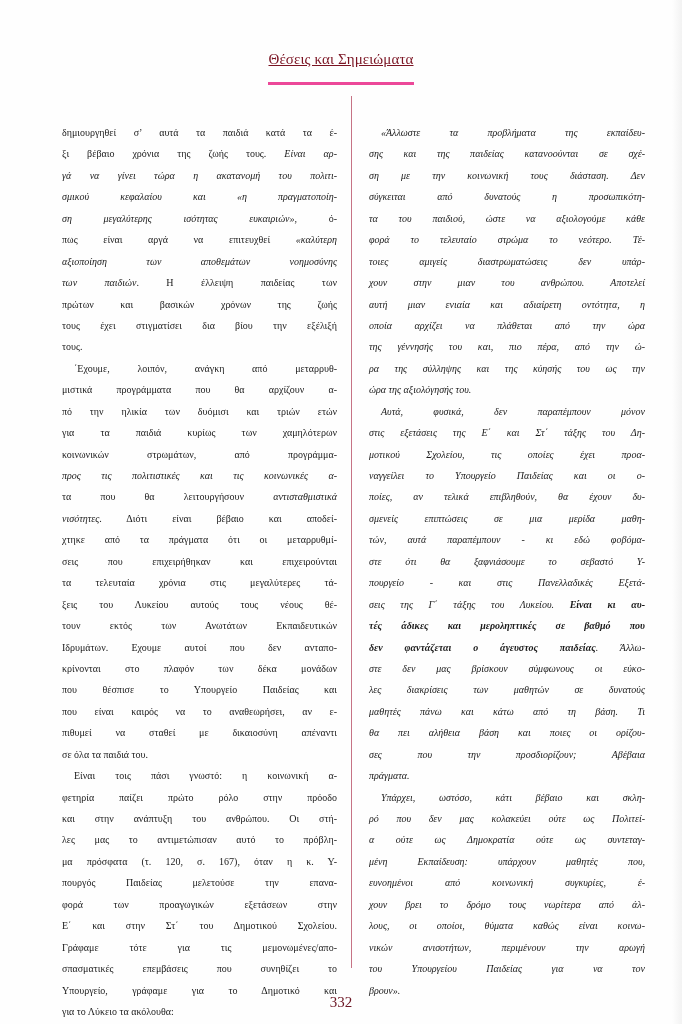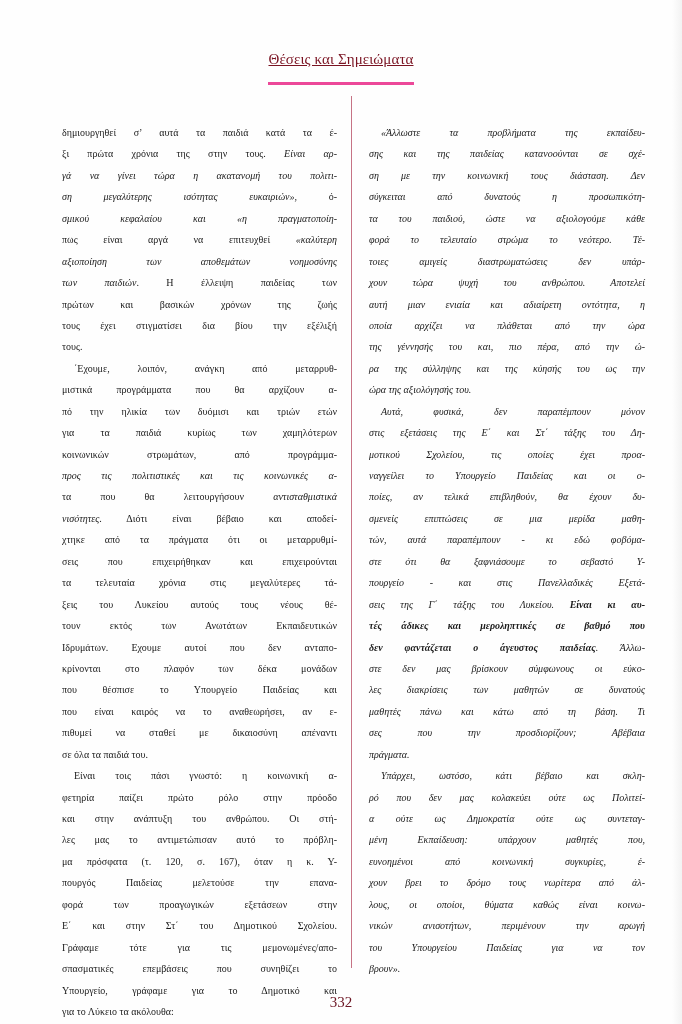--- a/index.html
+++ b/index.html
@@ -26,24 +26,24 @@
 </head>
 <body>
 
 <div class="page">
   <div class="header">
     <span class="header-title">Θέσεις και Σημειώματα</span>
   </div>
 
   <div class="col col-left" id="col-left">
       <span class="line"><span>δημιουργηθεί σ’ αυτά τα παιδιά κατά τα έ-</span></span>
-      <span class="line"><span>ξι πρώτα χρόνια της στην τους. </span><span class="i">Είναι αρ-</span></span>
+      <span class="line"><span>ξι βέβαιο χρόνια της ζωής τους. </span><span class="i">Είναι αρ-</span></span>
       <span class="line"><span class="i">γά να γίνει τώρα η ακατανομή του πολιτι-</span></span>
+      <span class="line"><span class="i">σμικού κεφαλαίου και «η πραγματοποίη-</span></span>
       <span class="line"><span class="i">ση μεγαλύτερης ισότητας ευκαιριών»</span><span>, ό-</span></span>
-      <span class="line"><span class="i">σμικού κεφαλαίου και «η πραγματοποίη-</span></span>
       <span class="line"><span>πως είναι αργά να επιτευχθεί </span><span class="i">«καλύτερη</span></span>
       <span class="line"><span class="i">αξιοποίηση των αποθεμάτων νοημοσύνης</span></span>
       <span class="line"><span class="i">των παιδιών</span><span>. Η έλλειψη παιδείας των</span></span>
       <span class="line"><span>πρώτων και βασικών χρόνων της ζωής</span></span>
       <span class="line"><span>τους έχει στιγματίσει δια βίου την εξέλιξή</span></span>
       <span class="line last"><span>τους.</span></span>
       <span class="line indent"><span>΄Εχουμε, λοιπόν, ανάγκη από μεταρρυθ-</span></span>
       <span class="line"><span>μιστικά προγράμματα που θα αρχίζουν α-</span></span>
       <span class="line"><span>πό την ηλικία των δυόμισι και τριών ετών</span></span>
       <span class="line"><span>για τα παιδιά κυρίως των χαμηλότερων</span></span>
@@ -77,41 +77,42 @@
     </div>
   <div class="divider"></div>
   <div class="col col-right" id="col-right">
       <span class="line indent"><span class="i">«Άλλωστε τα προβλήματα της εκπαίδευ-</span></span>
       <span class="line"><span class="i">σης και της παιδείας κατανοούνται σε σχέ-</span></span>
       <span class="line"><span class="i">ση με την κοινωνική τους διάσταση. Δεν</span></span>
       <span class="line"><span class="i">σύγκειται από δυνατούς η προσωπικότη-</span></span>
       <span class="line"><span class="i">τα του παιδιού, ώστε να αξιολογούμε κάθε</span></span>
       <span class="line"><span class="i">φορά το τελευταίο στρώμα το νεότερο. Τέ-</span></span>
       <span class="line"><span class="i">τοιες αμιγείς διαστρωματώσεις δεν υπάρ-</span></span>
-      <span class="line"><span class="i">χουν τώρα ψυχή του ανθρώπου. Αποτελεί</span></span>
+      <span class="line"><span class="i">χουν στην μιαν του ανθρώπου. Αποτελεί</span></span>
       <span class="line"><span class="i">αυτή μιαν ενιαία και αδιαίρετη οντότητα, η</span></span>
       <span class="line"><span class="i">οποία αρχίζει να πλάθεται από την ώρα</span></span>
       <span class="line"><span class="i">της γέννησής του και, πιο πέρα, από την ώ-</span></span>
       <span class="line"><span class="i">ρα της σύλληψης και της κύησής του ως την</span></span>
       <span class="line last"><span class="i">ώρα της αξιολόγησής του.</span></span>
       <span class="line indent"><span class="i">Αυτά, φυσικά, δεν παραπέμπουν μόνον</span></span>
       <span class="line"><span class="i">στις εξετάσεις της Ε΄ και Στ΄ τάξης του Δη-</span></span>
       <span class="line"><span class="i">μοτικού Σχολείου, τις οποίες έχει προα-</span></span>
       <span class="line"><span class="i">ναγγείλει το Υπουργείο Παιδείας και οι ο-</span></span>
       <span class="line"><span class="i">ποίες, αν τελικά επιβληθούν, θα έχουν δυ-</span></span>
       <span class="line"><span class="i">σμενείς επιπτώσεις σε μια μερίδα μαθη-</span></span>
       <span class="line"><span class="i">τών, αυτά παραπέμπουν - κι εδώ φοβόμα-</span></span>
       <span class="line"><span class="i">στε ότι θα ξαφνιάσουμε το σεβαστό Υ-</span></span>
       <span class="line"><span class="i">πουργείο - και στις Πανελλαδικές Εξετά-</span></span>
       <span class="line"><span class="i">σεις της Γ΄ τάξης του Λυκείου. </span><span class="b">Είναι κι αυ-</span></span>
       <span class="line"><span class="b">τές άδικες και μεροληπτικές σε βαθμό που</span></span>
       <span class="line"><span class="b">δεν φαντάζεται ο άγευστος παιδείας</span><span class="i">. Άλλω-</span></span>
       <span class="line"><span class="i">στε δεν μας βρίσκουν σύμφωνους οι εύκο-</span></span>
       <span class="line"><span class="i">λες διακρίσεις των μαθητών σε δυνατούς</span></span>
       <span class="line"><span class="i">μαθητές πάνω και κάτω από τη βάση. Τι</span></span>
+      <span class="line"><span class="i">θα πει αλήθεια βάση και ποιες οι ορίζου-</span></span>
       <span class="line"><span class="i">σες που την προσδιορίζουν; Αβέβαια</span></span>
       <span class="line last"><span class="i">πράγματα.</span></span>
       <span class="line indent"><span class="i">Υπάρχει, ωστόσο, κάτι βέβαιο και σκλη-</span></span>
       <span class="line"><span class="i">ρό που δεν μας κολακεύει ούτε ως Πολιτεί-</span></span>
       <span class="line"><span class="i">α ούτε ως Δημοκρατία ούτε ως συντεταγ-</span></span>
       <span class="line"><span class="i">μένη Εκπαίδευση: υπάρχουν μαθητές που,</span></span>
       <span class="line"><span class="i">ευνοημένοι από κοινωνική συγκυρίες, έ-</span></span>
       <span class="line"><span class="i">χουν βρει το δρόμο τους νωρίτερα από άλ-</span></span>
       <span class="line"><span class="i">λους, οι οποίοι, θύματα καθώς είναι κοινω-</span></span>
       <span class="line"><span class="i">νικών ανισοτήτων, περιμένουν την αρωγή</span></span>

